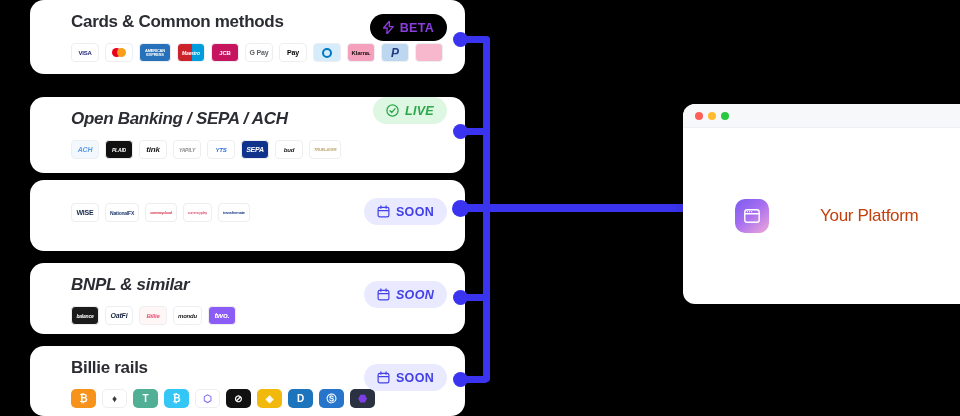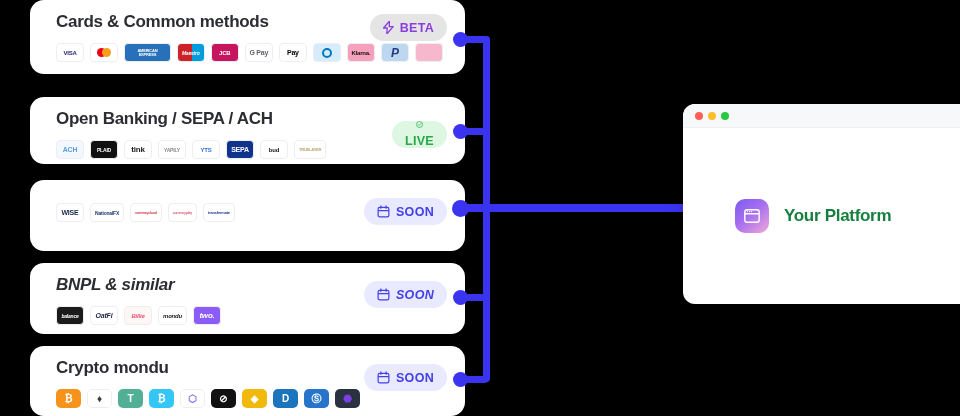--- a/index.html
+++ b/index.html
@@ -13,21 +13,21 @@
 
   
   .card {
     position: absolute;
     left: 30px; width: 435px;
     background: #ffffff;
     border-radius: 14px;
     box-shadow: 0 2px 10px rgba(0,0,0,.10);
     overflow: hidden;
   }
-  .card-body { padding: 12px 22px 12px 26px; }
+  .card-body { padding: 12px 22px 12px 26px; margin-left: 15px; }
   .card-title {
     font-size: 17px; font-weight: 700; color: #2b2d33;
     letter-spacing: -0.3px; line-height: 1.2;
     white-space: nowrap;
   }
   .logo-row { display: flex; gap: 6px; margin-top: 11px; align-items: center; }
 
   .logo {
     height: 19px; min-width: 28px;
     border-radius: 4px;
@@ -46,21 +46,21 @@
   }
 
   
   .pill {
     position: absolute; right: 18px;
     height: 27px; padding: 0 13px;
     border-radius: 14px;
     display: flex; align-items: center; gap: 6px;
     font-size: 12.5px; font-weight: 700; letter-spacing: .3px;
   }
-  .pill.beta { background: #e5e5e5; color: #8b3ddd; }
+  .pill.beta { background: #000000; color: #8b3ddd; }
   .pill.live { background: #ddf7e2; color: #2aa84a; }
   .pill.soon { background: #e9eaff; color: #4340e8; }
   .pill svg { display: block; }
 
   
   .wire { position: absolute; background: #3a34f0; }
   .dot {
     position: absolute; width: 15px; height: 15px;
     border-radius: 50%; background: #3a34f0;
   }
@@ -84,21 +84,21 @@
     height: 176px; display: flex; align-items: center;
     gap: 15px; padding-left: 52px;
   }
   .app-icon {
     width: 34px; height: 34px; border-radius: 10px;
     background: linear-gradient(140deg,#7b5cf0 0%,#a66ef0 45%,#f0a8d8 100%);
     display: flex; align-items: center; justify-content: center;
     flex: 0 0 auto;
   }
   .platform-name {
-    font-size: 17px; font-weight: 700; color: #15803d; letter-spacing: -0.3px;
+    font-size: 17px; font-weight: 400; color: #c2410c; letter-spacing: -0.3px; margin-left: 36px;
   }
 
   
   .dark-block { position: absolute; background: #000; }
 </style>
 </head>
 <body>
 
 <div id="stage">
 
@@ -127,35 +127,35 @@
       </div>
     </div>
     <div class="pill beta" style="top:14px;">
       <svg width="11" height="13" viewBox="0 0 11 13">
         <path d="M6.5 0 L0.5 7 H4.2 L3.8 13 L10.2 5.6 H6.2 Z" fill="none" stroke="#8b3ddd" stroke-width="1.3" stroke-linejoin="round"></path>
       </svg>
       <span>BETA</span>
     </div>
   </div>
 
-  <div class="card" style="top:97px;height:67px;">
+  <div class="card" style="top:97px;height:76px;font-style:italic;">
     <div class="card-body">
       <div class="card-title">Open Banking / SEPA / ACH</div>
       <div class="logo-row">
         <div class="logo" style="background:#f3f8ff;color:#5b9de0;font-size:7px;">ACH</div>
         <div class="logo" style="background:#111;color:#fff;font-size:5px;">PLAID</div>
         <div class="logo" style="background:#fff;color:#191919;font-size:8px;">tink</div>
         <div class="logo" style="background:#fff;color:#8a8a8a;font-size:5px;">YAPILY</div>
         <div class="logo" style="background:#fff;color:#2f6fe0;font-size:6px;">YTS</div>
         <div class="logo" style="background:#10338c;color:#fff;font-size:7px;">SEPA</div>
         <div class="logo" style="background:#fff;color:#161616;font-size:6px;">bud</div>
         <div class="logo" style="background:#fff;color:#bda56f;font-size:4px;">TRUELAYER</div>
       </div>
     </div>
-    <div class="pill live" style="top:24px;flex-direction:column;">
+    <div class="pill live" style="top:0;">
       <svg width="13" height="13" viewBox="0 0 14 14">
         <circle cx="7" cy="7" r="6" fill="none" stroke="#2aa84a" stroke-width="1.4"></circle>
         <path d="M4.3 7.2 L6.2 9.1 L9.8 5" fill="none" stroke="#2aa84a" stroke-width="1.4" stroke-linecap="round" stroke-linejoin="round"></path>
       </svg>
       <span>LIVE</span>
     </div>
   </div>
 
   <div class="card" style="top:180px;height:71px;">
     <div class="card-body">
@@ -193,21 +193,21 @@
         <rect x="1.2" y="2.6" width="11.6" height="10.2" rx="1.8" fill="none" stroke="#4340e8" stroke-width="1.3"></rect>
         <path d="M1.2 6 H12.8" stroke="#4340e8" stroke-width="1.3"></path>
         <path d="M4.2 1 V3.6 M9.8 1 V3.6" stroke="#4340e8" stroke-width="1.3" stroke-linecap="round"></path>
       </svg>
       <span>SOON</span>
     </div>
   </div>
 
   <div class="card" style="top:346px;height:70px;">
     <div class="card-body">
-      <div class="card-title">Crypto mondu</div>
+      <div class="card-title">Billie rails</div>
       <div class="logo-row">
         <div class="chip" style="background:#f7931a;">₿</div>
         <div class="chip" style="background:#ffffff;color:#3c3c3d;border:1px solid #eceef2;">♦</div>
         <div class="chip" style="background:#50af95;">T</div>
         <div class="chip" style="background:#34c6f4;">₿</div>
         <div class="chip" style="background:#ffffff;color:#7b6ef6;border:1px solid #eceef2;">⬡</div>
         <div class="chip" style="background:#111111;">⊘</div>
         <div class="chip" style="background:#f0b90b;">◈</div>
         <div class="chip" style="background:#1c75bc;">D</div>
         <div class="chip" style="background:#2775ca;">Ⓢ</div>

